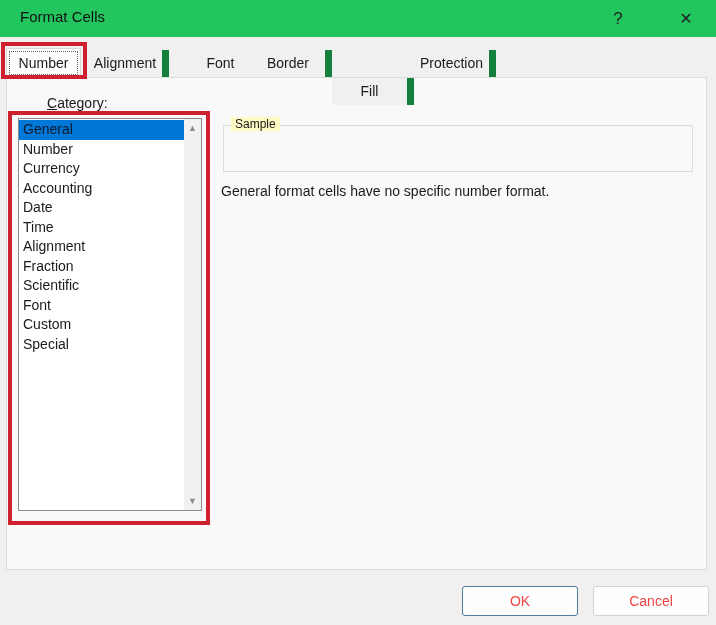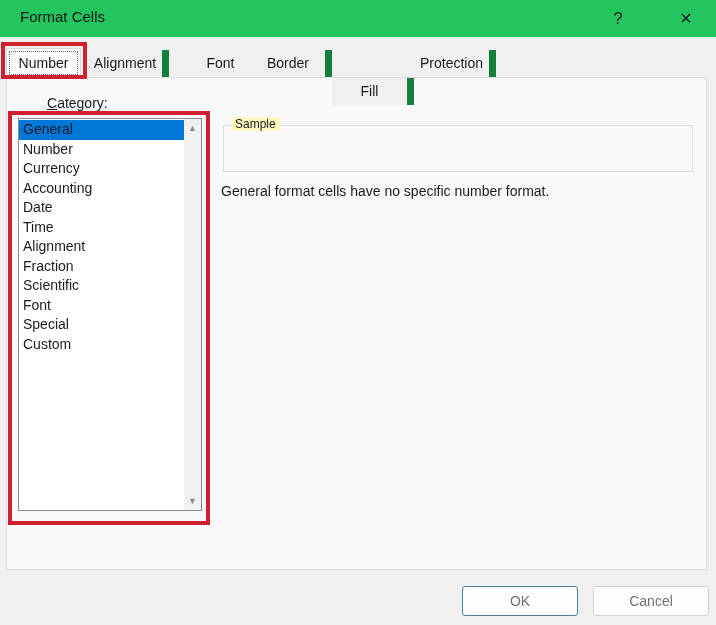--- a/index.html
+++ b/index.html
@@ -45,21 +45,21 @@
   
   .groupbox { position:absolute; left:223px; top:125px; width:470px; height:47px;
               border:1px solid #dcdcdc; box-sizing:border-box; z-index:4; }
   .groupbox .legend { position:absolute; top:-9px; left:7px; padding:0 4px;
                       background:#fef9c3; font-size:12px; }
   .sample-value { position:absolute; left:6px; top:12px; font-size:14px; }
   
   .description { position:absolute; left:221px; top:183px; font-size:14px; z-index:4; }
   
   .btn { position:absolute; top:586px; width:116px; height:30px; box-sizing:border-box;
-         background:#fdfdfd; border-radius:3px; font-size:14px; color:#737373;
+         background:#fdfdfd; border-radius:3px; font-size:14px; color:#ef4444;
          font-family:"Liberation Sans", sans-serif; }
   .ok-btn { left:462px; border:1px solid #4e7d9f; }
   .cancel-btn { left:593px; border:1px solid #d2d2d2; }
   
   .anno { position:absolute; border:4px solid #cf2030; box-sizing:border-box;
           z-index:10; pointer-events:none; }
   .anno-tab  { left:1px; top:42px; width:86px; height:37px; }
   .anno-list { left:8px; top:111px; width:202px; height:414px; }
 </style>
 </head>
@@ -89,22 +89,22 @@
       <li class="selected">General</li>
       <li>Number</li>
       <li>Currency</li>
       <li>Accounting</li>
       <li>Date</li>
       <li>Time</li>
       <li>Alignment</li>
       <li>Fraction</li>
       <li>Scientific</li>
       <li>Font</li>
+      <li>Custom</li>
       <li>Special</li>
-      <li>Custom</li>
     </ul>
     <div class="scrollbar">
       <span class="scroll-arrow scroll-up">▲</span>
       <span class="scroll-arrow scroll-down">▼</span>
     </div>
   </div>
 
   <div class="groupbox">
     <span class="legend">Sample</span>
     <div class="sample-value"></div>

